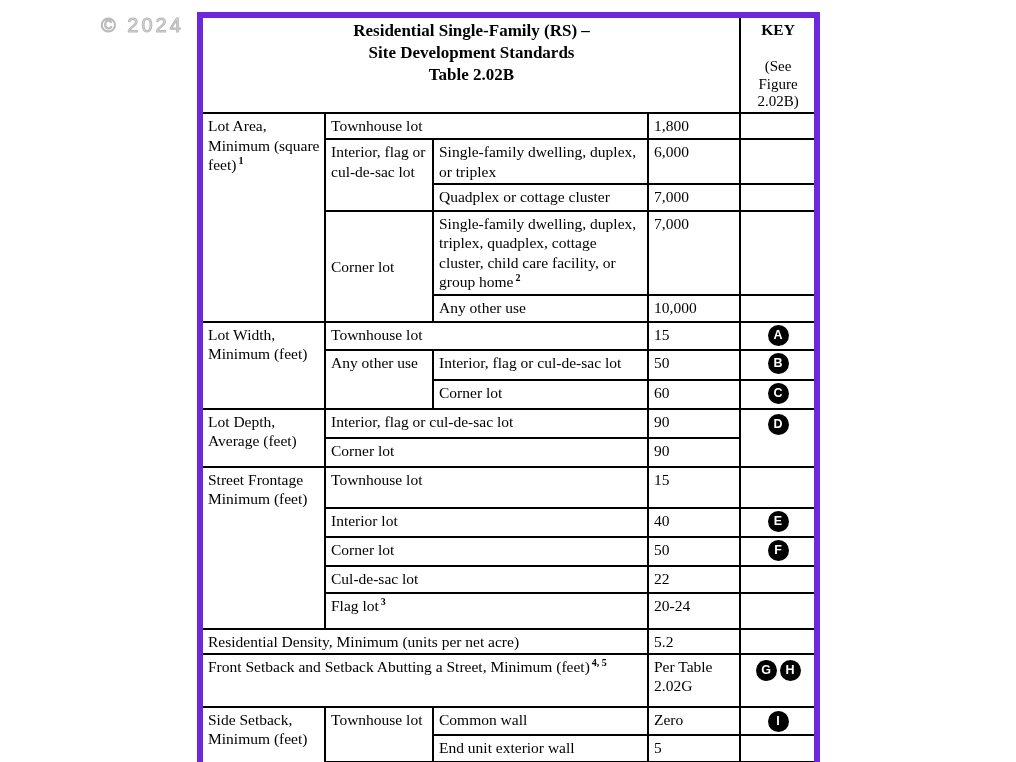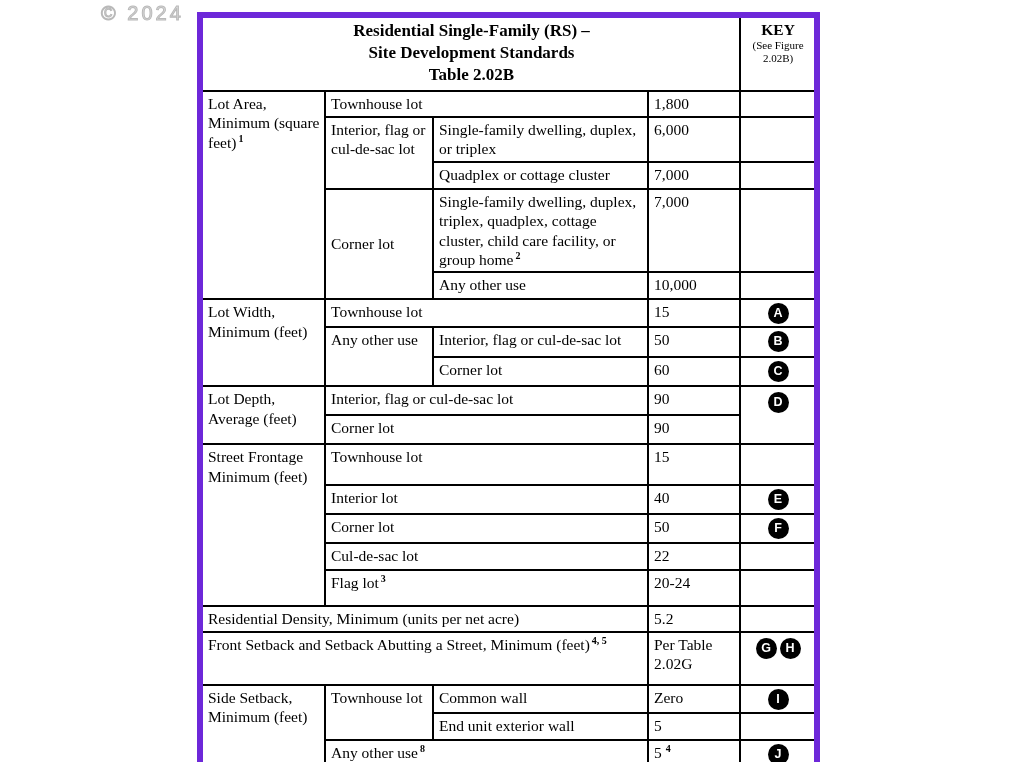--- a/index.html
+++ b/index.html
@@ -2,21 +2,21 @@
 <html><head>
 <meta charset="utf-8">
 <style>
   html,body{margin:0;padding:0;}
   body{
     width:1016px;height:762px;position:relative;background:#ffffff;
     font-family:"Liberation Serif", serif;color:#000;
     overflow:hidden;
   }
   .watermark{
-    position:absolute;left:101px;top:2px;
+    position:absolute;left:101px;top:14px;
     font-family:"Liberation Sans", sans-serif;
     font-size:20px;letter-spacing:3px;
     color:#d9d9d9;
     -webkit-text-stroke:1px #b9b9b9;
     user-select:none;
   }
   table.std{
     position:absolute;left:197px;top:12px;
     width:617px;border-collapse:collapse;table-layout:fixed;
     border:6px solid #6d28d9;
@@ -25,21 +25,21 @@
   table.std td{
     border:2px solid #000;
     vertical-align:top;
     padding:2px 4px 2px 5px;
     overflow:hidden;
   }
   td.title-cell{text-align:center;vertical-align:middle;padding:4px 6px;}
   .title-line{font-weight:bold;font-size:17px;line-height:1.3;}
   td.key-header{text-align:center;vertical-align:middle;padding:2px 3px;}
   .key-title{font-weight:bold;font-size:15.5px;text-align:center;}
-  .key-sub{font-size:11px;line-height:1.15;margin-top:0;}
+  .key-sub{font-size:15px;line-height:1.15;margin-top:19px;}
   sup.fn{font-weight:bold;font-size:10px;margin-left:2px;}
   sup.fn-val{font-weight:bold;font-size:10px;margin-left:4px;}
   td.keycell{text-align:center;vertical-align:middle;padding:2px;}
   td.keycell.top{vertical-align:top;padding-top:4px;}
   .badge{
     display:inline-block;width:21px;height:21px;border-radius:50%;
     background:#000;color:#fff;
     font-family:"Liberation Sans", sans-serif;font-weight:bold;font-size:12.5px;
     line-height:21px;text-align:center;vertical-align:middle;
   }

